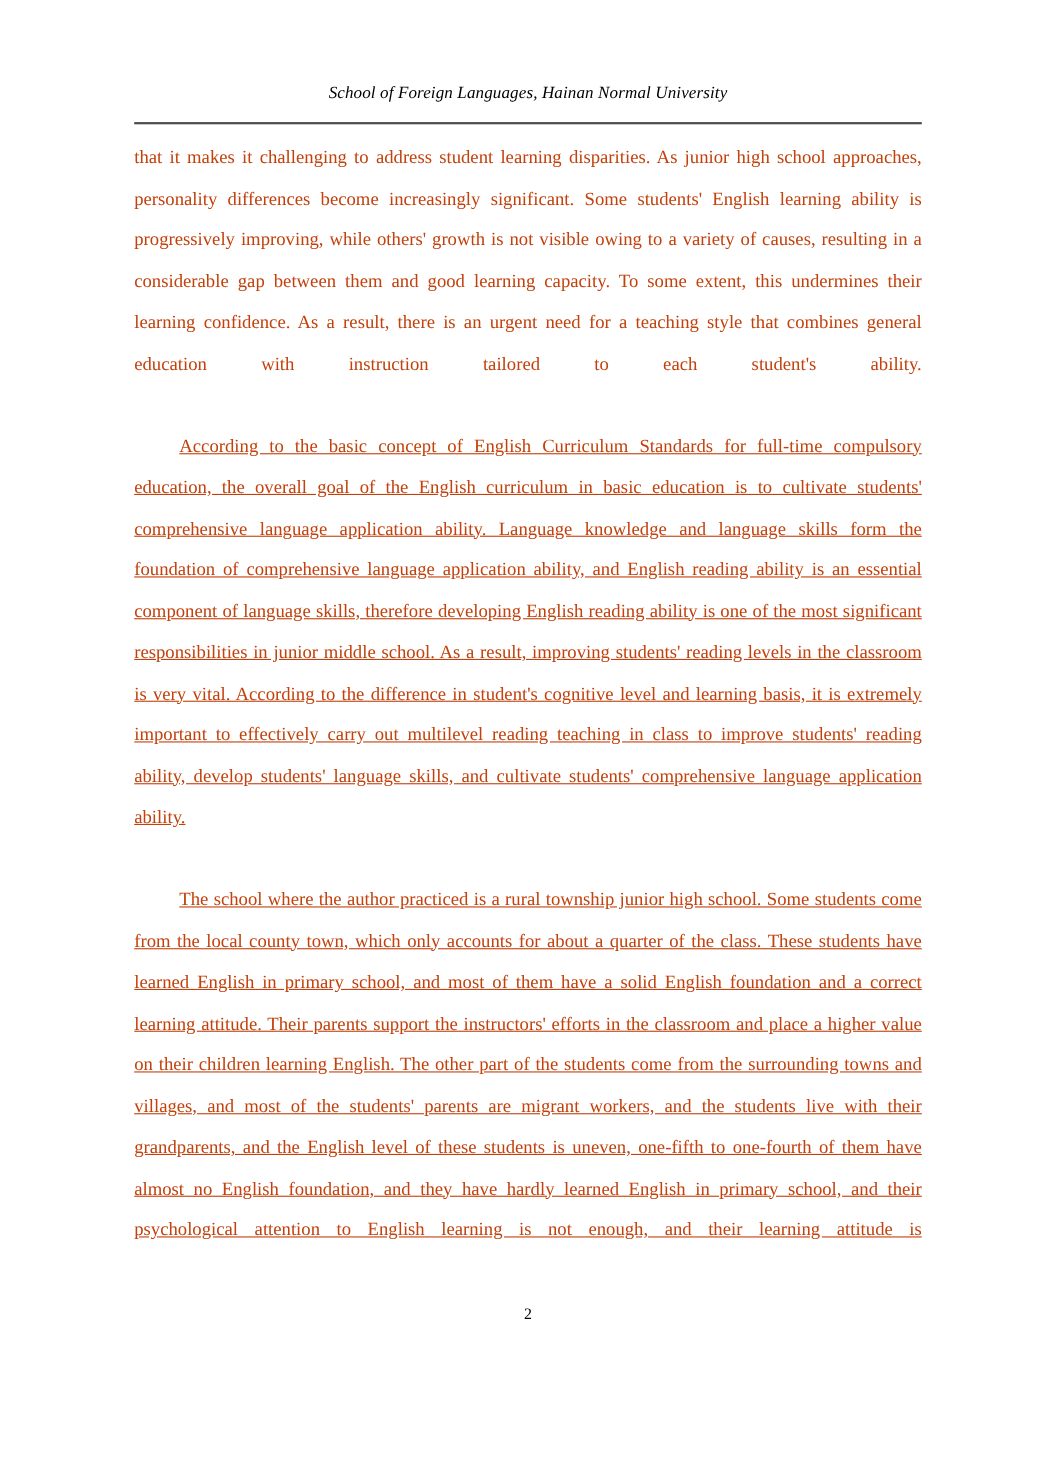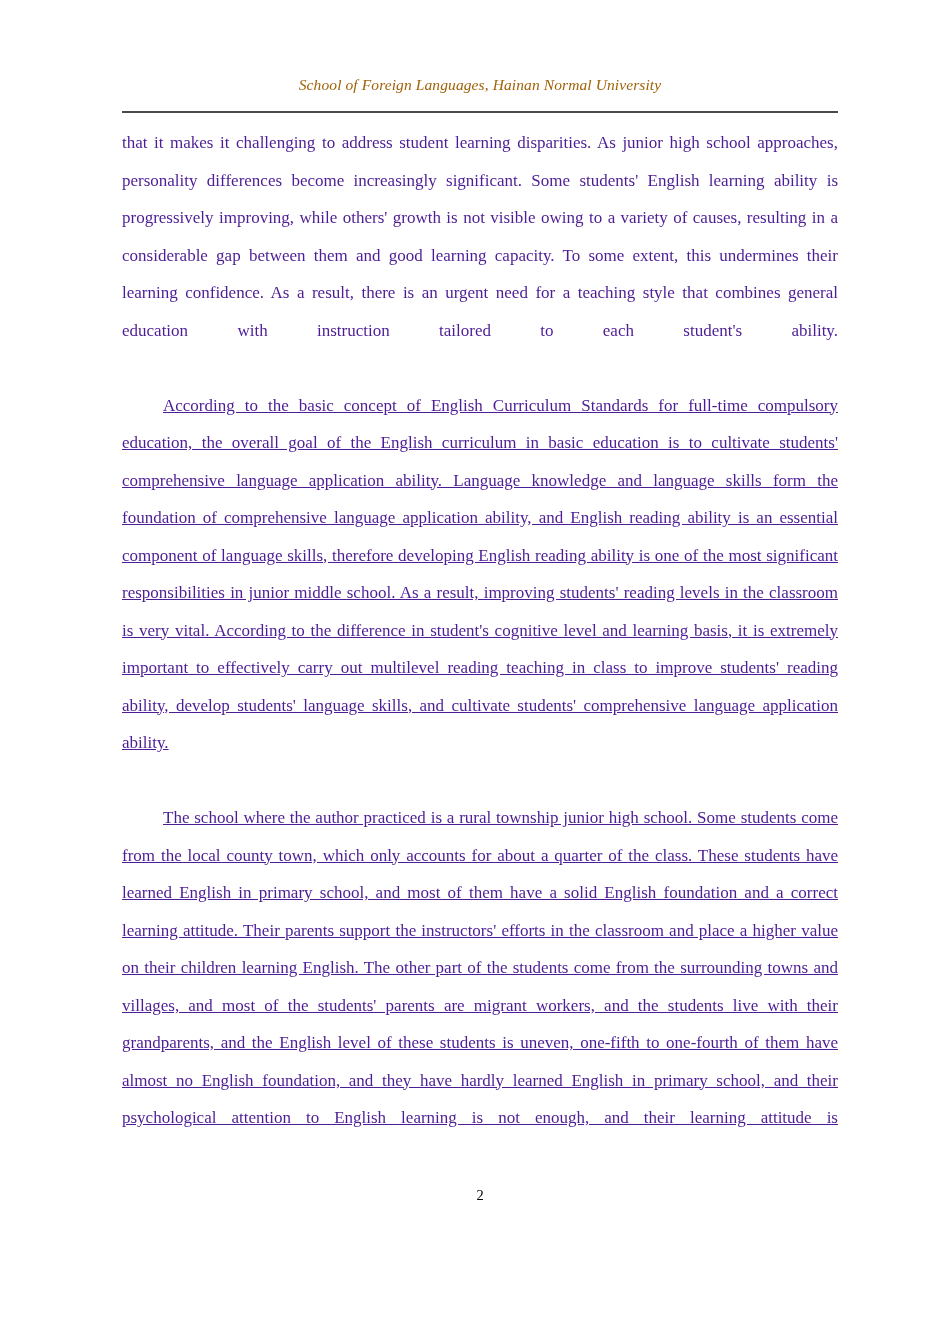--- a/index.html
+++ b/index.html
@@ -29,21 +29,21 @@
     text-align: center;
   }
 
   .page-header-text {
     display: inline-block;
     font-family: "Liberation Serif", "DejaVu Serif", serif;
     font-style: italic;
     font-size: 15.5px;
     line-height: 1.2;
     letter-spacing: 0.1px;
-    color: #a16207;
+    color: #000000;
     white-space: nowrap;
   }
 
   .header-rule {
     position: absolute;
     left: 122px;
     top: 111px;
     width: 716px;
     height: 0;
     border-top: 2px solid #4a4a4a;
@@ -57,21 +57,21 @@
     width: 716px;
   }
 
   .para {
     margin: 0;
     font-family: "Liberation Serif", "DejaVu Serif", serif;
     font-size: 17px;
     line-height: 37.5px;
     text-align: justify;
     text-justify: inter-word;
-    color: #4c1d95;
+    color: #c2410c;
     hyphens: none;
     -webkit-hyphens: none;
     word-spacing: 0.1px;
   }
 
   .para.indent {
     text-indent: 41px;
     text-decoration: underline;
   }
 

